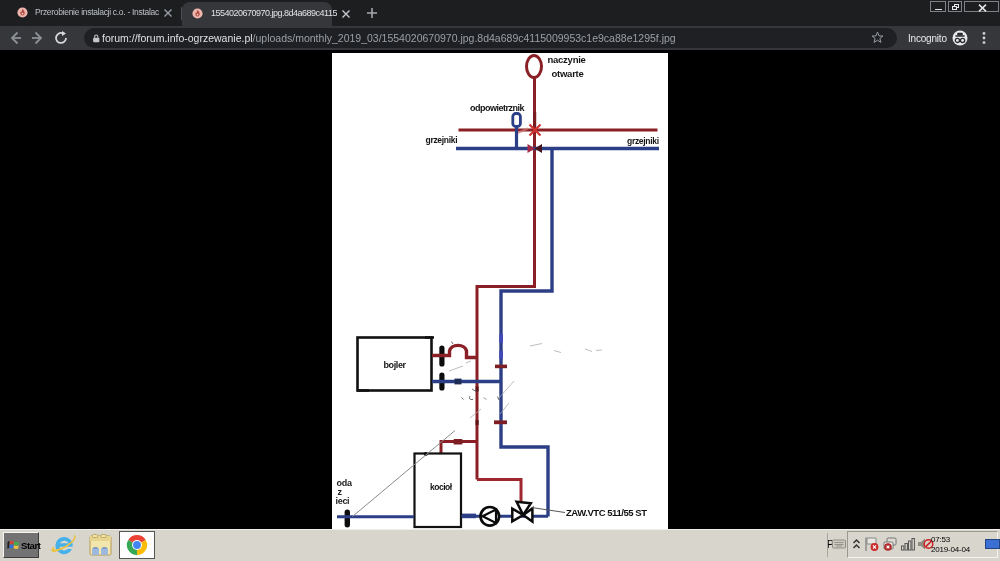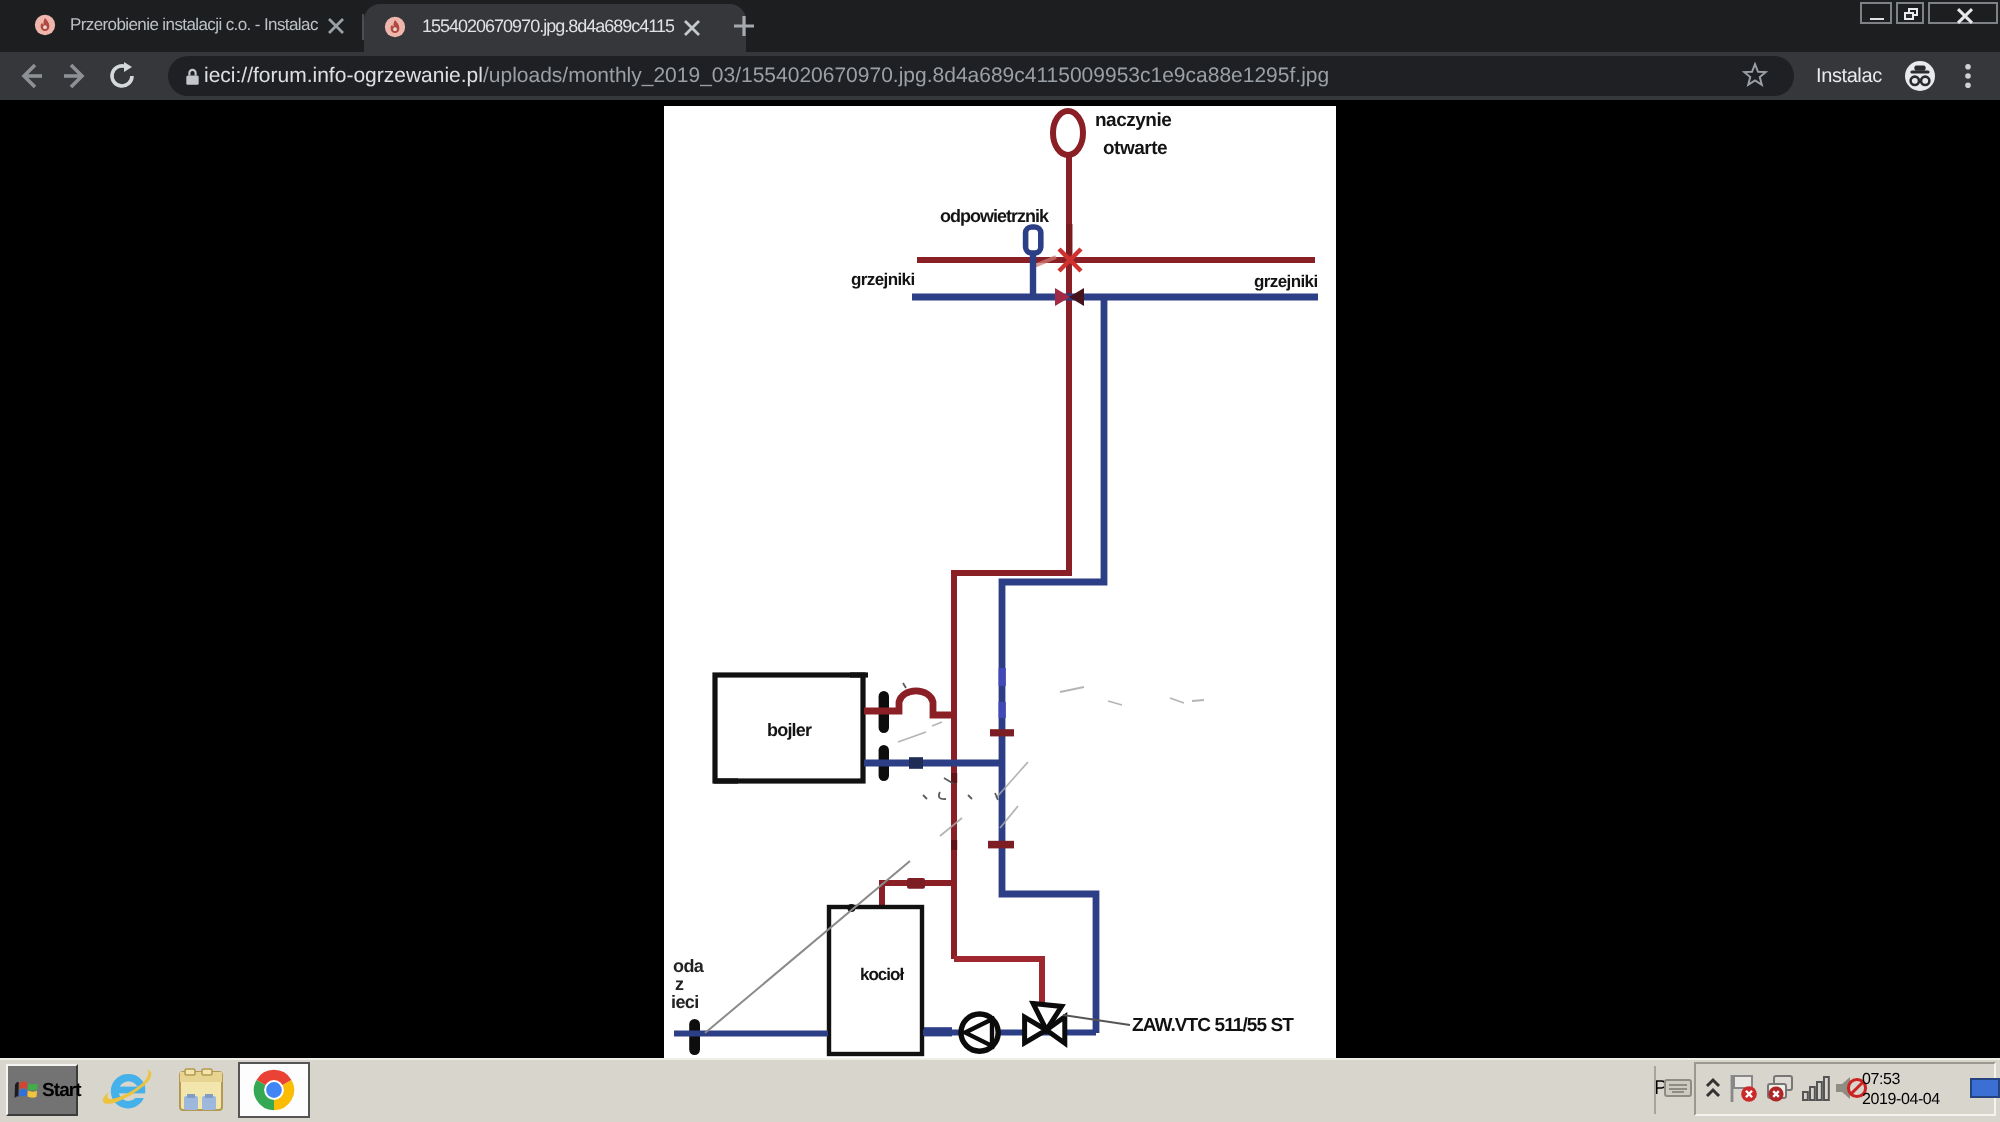--- a/index.html
+++ b/index.html
@@ -22,21 +22,21 @@
 
   <div class="abs" style="left:27px;top:7px;width:126px;height:13px;overflow:hidden;font-size:8.5px;letter-spacing:-0.3px;color:#bdc1c6;white-space:nowrap;">Przerobienie instalacji c.o. - Instalac</div>
 
   <svg class="abs" style="left:155px;top:8px;" width="10" height="10" viewBox="0 0 10 10">
       <path d="M1.5 1.5 L8.5 8.5 M8.5 1.5 L1.5 8.5" stroke="#9aa0a6" stroke-width="1.4"></path>
     </svg>
 </div>
 
 <div class="abs" style="left:180.5px;top:7px;width:1px;height:13px;background:#4a4d51;"></div>
 
-<div class="abs" style="left:182px;top:2px;width:191px;height:24px;background:#36373a;border-radius:8px 8px 0 0;">
+<div class="abs" style="left:182px;top:2px;width:150px;height:24px;background:#36373a;border-radius:8px 8px 0 0;">
 
   <svg class="abs" style="left:10px;top:6px;" width="11" height="11" viewBox="0 0 13 13">
     <circle cx="6.5" cy="6.5" r="6" fill="#efb6ae"></circle>
     <path d="M6.5 2.4 C7.7 3.7 9.1 5.3 9.1 7.2 C9.1 8.8 8 10 6.5 10 C5 10 3.9 8.8 3.9 7.2 C3.9 6.3 4.3 5.6 4.8 5.1 C5 5.8 5.3 6.2 5.7 6.3 C5.4 5.1 5.8 3.4 6.5 2.4 Z" fill="#b04a41"></path>
     <circle cx="6.5" cy="7.8" r="1.1" fill="#e8d7d2"></circle>
   </svg>
 
   <div class="abs" style="left:29px;top:6px;width:126px;height:13px;overflow:hidden;font-size:9px;letter-spacing:-0.5px;color:#dfe1e5;white-space:nowrap;">1554020670970.jpg.8d4a689c4115</div>
 
   <svg class="abs" style="left:159px;top:7px;" width="10" height="10" viewBox="0 0 10 10">
@@ -80,27 +80,27 @@
     <path d="M8 0 L12 2.5 L8 5 Z" fill="#d6d9dc"></path>
   </svg>
 
 <div class="abs" style="left:84px;top:28px;width:813px;height:20px;background:#1f2023;border-radius:10px;"></div>
 
 <svg class="abs" style="left:92px;top:32.5px;" width="8.5" height="11" viewBox="0 0 11 12">
     <rect x="1.5" y="5" width="8" height="6" rx="1" fill="#c3c7cb"></rect>
     <path d="M3.5 5 V3.4 A2 2 0 0 1 7.5 3.4 V5" stroke="#c3c7cb" stroke-width="1.4" fill="none"></path>
   </svg>
 
-<div class="abs" style="left:102px;top:32px;font-size:10.5px;white-space:nowrap;color:#9aa0a6;"><span style="color:#dde0e3;">ieci://forum.info-ogrzewanie.pl</span>/uploads/monthly_2019_03/1554020670970.jpg.8d4a689c4115009953c1e9ca88e1295f.jpg</div>
+<div class="abs" style="left:102px;top:32px;font-size:10.5px;white-space:nowrap;color:#9aa0a6;"><span style="color:#dde0e3;">forum://forum.info-ogrzewanie.pl</span>/uploads/monthly_2019_03/1554020670970.jpg.8d4a689c4115009953c1e9ca88e1295f.jpg</div>
 
 <svg class="abs" style="left:871px;top:31px;" width="13" height="13" viewBox="0 0 24 24">
     <path d="M12 2 L14.8 9 L22 9.3 L16.4 13.9 L18.3 21 L12 17 L5.7 21 L7.6 13.9 L2 9.3 L9.2 9 Z" fill="none" stroke="#9aa0a6" stroke-width="1.8"></path>
   </svg>
 
-<div class="abs" style="left:908px;top:33px;font-size:10px;letter-spacing:-0.2px;color:#e8eaed;">Instalac</div>
+<div class="abs" style="left:908px;top:33px;font-size:10px;letter-spacing:-0.2px;color:#e8eaed;">Incognito</div>
 
 <svg class="abs" style="left:952px;top:30px;" width="16" height="16" viewBox="0 0 16 16">
   <circle cx="8" cy="8" r="7.5" fill="#e8eaed"></circle>
   <rect x="3.2" y="5.2" width="9.6" height="1.6" rx="0.8" fill="#2a2b2e"></rect>
   <rect x="5.2" y="2.8" width="5.6" height="2.6" rx="1" fill="#2a2b2e"></rect>
   <circle cx="5.4" cy="10.4" r="2.1" fill="none" stroke="#2a2b2e" stroke-width="1.3"></circle>
   <circle cx="10.6" cy="10.4" r="2.1" fill="none" stroke="#2a2b2e" stroke-width="1.3"></circle>
   <path d="M7.3 10.2 Q8 9.7 8.7 10.2" stroke="#2a2b2e" stroke-width="1" fill="none"></path>
 </svg>
 

